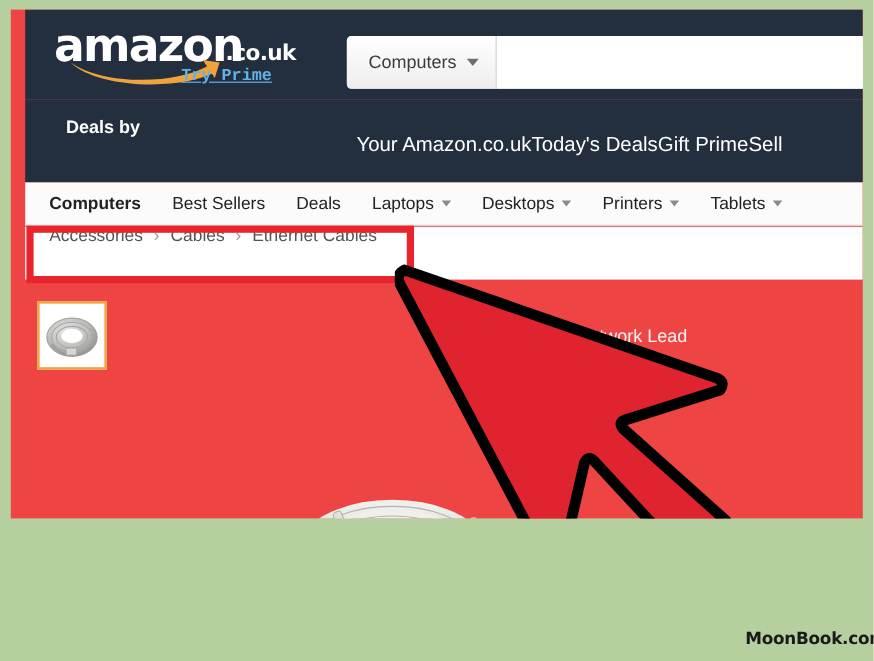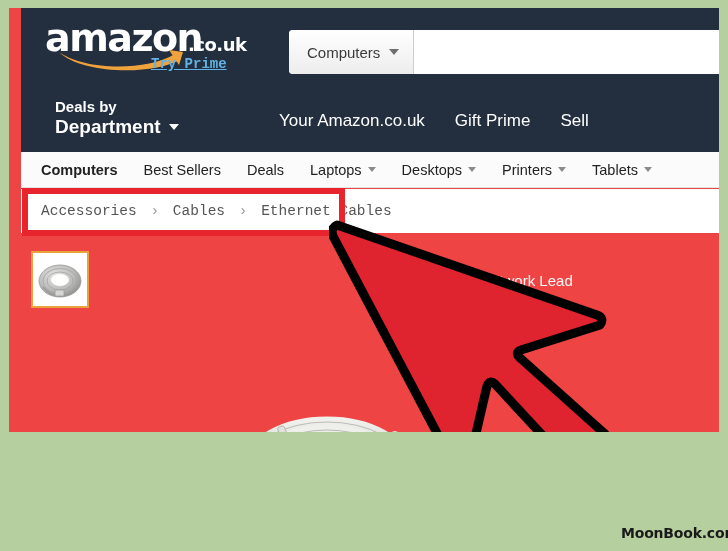--- a/index.html
+++ b/index.html
@@ -169,25 +169,24 @@
   }
   #shop-by .l2 {
     font-size: 19px;
     font-weight: bold;
     display: flex;
     align-items: center;
     gap: 8px;
   }
   #nav-links {
     position: absolute;
-    left: 258px;
+    left: 276px;
     top: 28px;
     display: flex;
     align-items: center;
-    gap: 30px;
     color: #ffffff;
     font-size: 17px;
     white-space: nowrap;
   }
   #nav-links .nav-link { color: #ffffff; }
 
   
   #subnav {
     position: absolute;
     left: 12px;
@@ -213,25 +212,24 @@
   .subnav-item.active { font-weight: bold; }
 
   
   #breadcrumb-box {
     position: absolute;
     left: 12px;
     top: 181px;
     width: 698px;
     height: 44px;
     display: flex;
-    align-items: center;
+    align-items: flex-start;
     padding-left: 20px;
     box-sizing: border-box;
     background: #ffffff;
-    font-family: Liberation Mono, monospace;
   }
   #breadcrumb {
     font-size: 14.5px;
     color: #555555;
     white-space: nowrap;
   }
   #breadcrumb .sep { color: #999999; padding: 0 5px; }
 
   
   #highlight-rect {
@@ -339,27 +337,24 @@
           <span>Computers</span>
           <span class="caret-dk"></span>
         </div>
         <input id="search-input" type="text" value="" placeholder="" style="">
       </div>
     </div>
 
     <div id="amz-row2">
       <div id="shop-by">
         <div class="l1">Deals by</div>
-        <div class="l2">
-          <span>Department</span>
-          <span class="caret-wh"></span>
-        </div>
       </div>
       <div id="nav-links">
         <span class="nav-link">Your Amazon.co.uk</span>
+        <span class="nav-link">Today's Deals</span>
         <span class="nav-link">Gift Prime</span>
         <span class="nav-link">Sell</span>
       </div>
     </div>
 
     <div id="subnav">
       <span class="subnav-item active">
         <span>Computers</span>
       </span>
       <span class="subnav-item">

